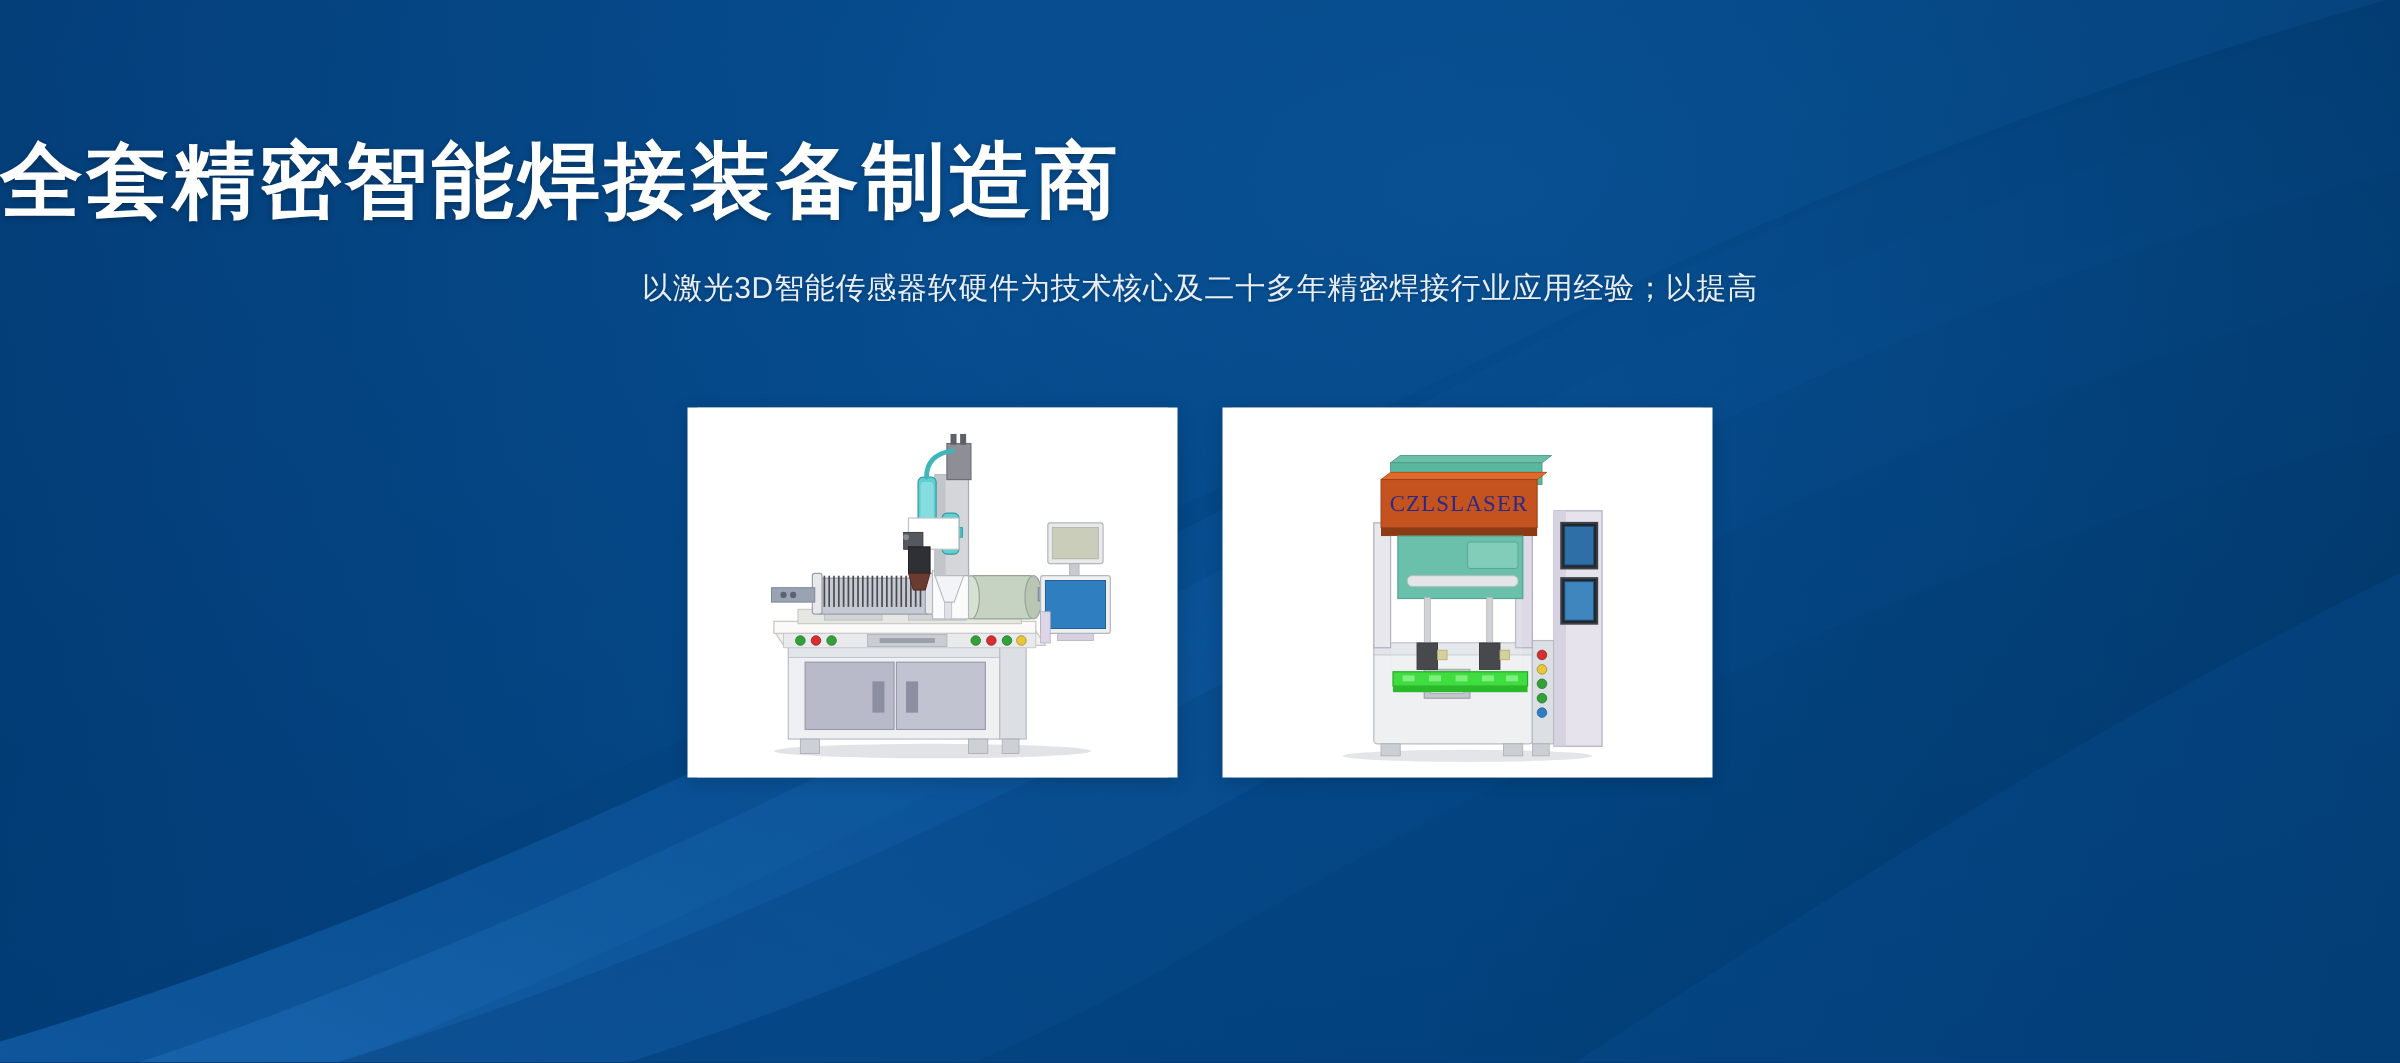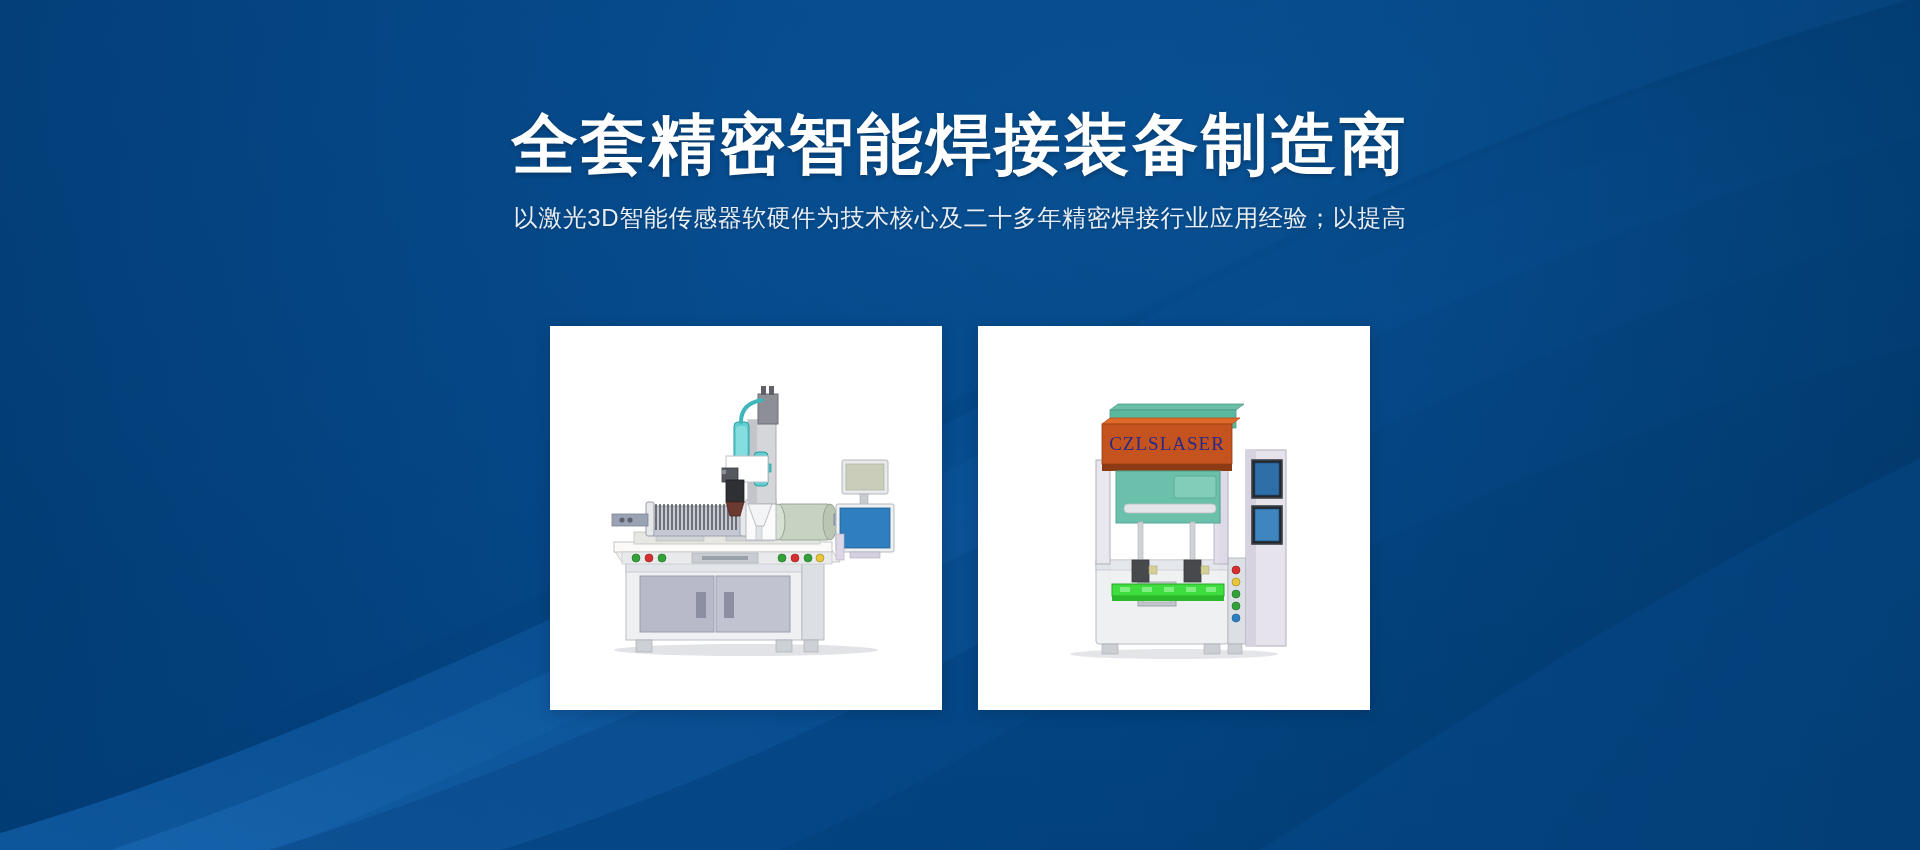--- a/index.html
+++ b/index.html
@@ -21,21 +21,21 @@
   .bg-vign{
     position:absolute;inset:0;
     background:linear-gradient(100deg,#023a73 0%,#044b8d 38%,#024785 62%,#01335f 100%);
     opacity:.55;
   }
   .swoosh{position:absolute;left:0;bottom:0;width:1920px;height:850px;}
   
   .title{
     position:absolute;
     left:0;right:0;top:64px;
-    text-align:center;
+    text-align:left;
     color:#ffffff;
     font-size:66px;
     font-weight:700;
     letter-spacing:3px;
     line-height:1.1;
     text-shadow:0 2px 5px rgba(0,0,0,.28);
     white-space:nowrap;
   }
   
   .subtitle{
@@ -44,32 +44,32 @@
     top:197px;
     width:920px;
     text-align:center;
     color:#e8eef6;
     font-size:24px;
     line-height:41px;
     letter-spacing:.6px;
     font-weight:400;
     text-shadow:0 1px 3px rgba(0,0,0,.25);
   }
-  .subtitle p{margin:0;}
+  .subtitle p{margin:13px;}
   
   .cards{
     position:absolute;
     left:50%;transform:translateX(-50%);
     top:326px;
     width:820px;
     display:flex;
     justify-content:space-between;
   }
   .card{
-    width:392px;height:384px;
+    width:392px;height:296px;
     background:#ffffff;
     position:relative;
     overflow:hidden;
     box-shadow:0 3px 14px rgba(0,0,0,.18);
   }
   .card svg{display:block;width:100%;height:100%;}
 </style>
 </head>
 <body>
 

